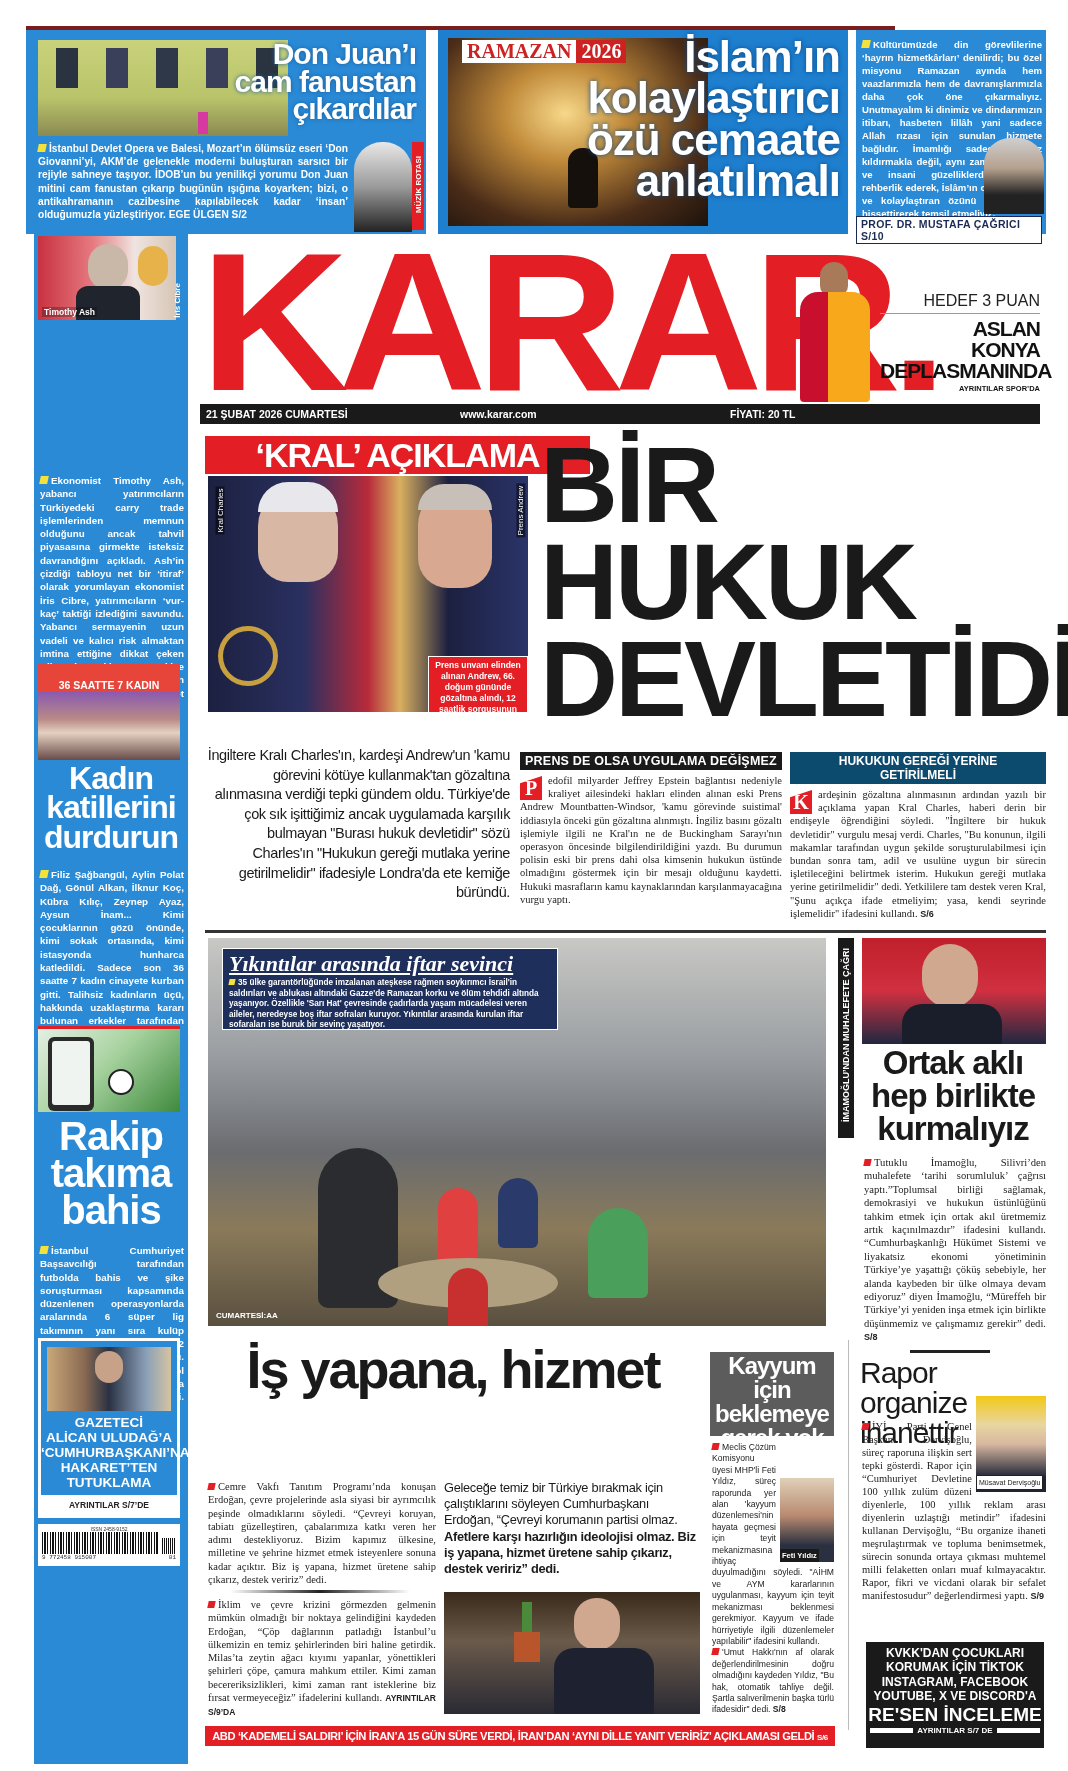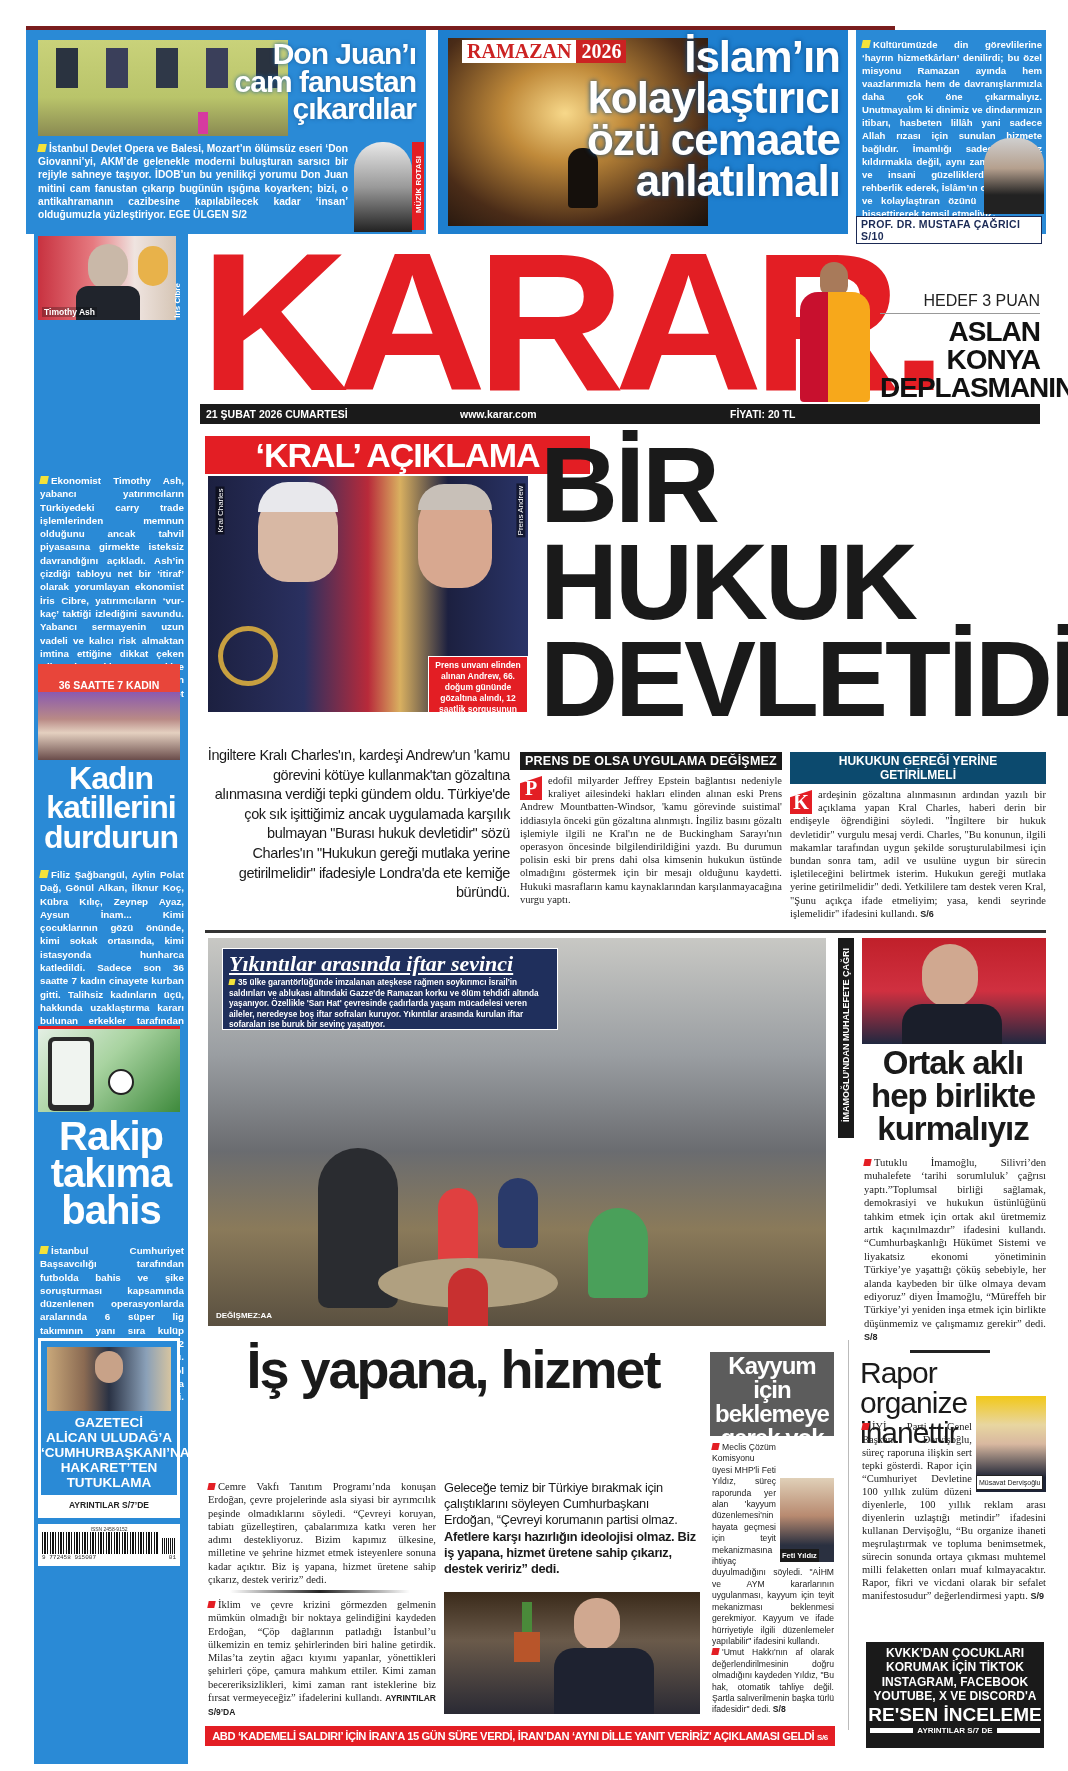--- a/index.html
+++ b/index.html
@@ -139,21 +139,21 @@
 
 <div class="abs" style="left:200px;top:238px;width:720px;height:170px;">
   <span style="font-family:'Liberation Sans',sans-serif;font-weight:bold;font-size:196px;color:#e31e24;letter-spacing:-10px;line-height:170px;display:block;transform:scaleX(1.05);transform-origin:left;">KARAR.</span>
 </div>
 <div class="photo" style="left:790px;top:262px;width:90px;height:160px;">
   <div style="position:absolute;left:30px;top:0;width:28px;height:34px;background:#a87a5a;border-radius:14px 14px 10px 10px"></div>
   <div style="position:absolute;left:10px;top:30px;width:70px;height:110px;background:linear-gradient(90deg,#c8102e 0%,#c8102e 40%,#f7a81b 40%,#f7a81b 100%);border-radius:18px 18px 4px 4px"></div>
 </div>
 <div class="abs" style="left:880px;top:292px;width:160px;text-align:right;">
   <div style="font-size:16px;color:#222;border-bottom:1px solid #999;padding-bottom:3px;">HEDEF 3 PUAN</div>
-  <div class="hl" style="font-size:28px;margin-top:4px;line-height:1;">
+  <div class="hl" style="font-size:21px;margin-top:4px;line-height:1;">
     <div>ASLAN</div>
     <div>KONYA</div>
     <div>DEPLASMANINDA</div>
   </div>
   <div style="font-size:7.5px;font-weight:bold;margin-top:3px;">AYRINTILAR SPOR’DA</div>
 </div>
 <div class="abs" style="left:200px;top:404px;width:840px;height:20px;background:#1a1a1a;color:#fff;font-size:10.5px;font-weight:bold;display:flex;align-items:center;">
   <span style="position:absolute;left:6px;">21 ŞUBAT 2026 CUMARTESİ</span>
   <span style="position:absolute;left:260px;">www.karar.com</span>
   <span style="position:absolute;left:530px;">FİYATI: 20 TL</span>
@@ -194,21 +194,21 @@
 </div>
 <div class="abs" style="left:205px;top:930px;width:841px;height:3px;background:#333;"></div>
 
 <div class="photo" style="left:208px;top:938px;width:618px;height:388px;background:linear-gradient(180deg,#c8c8c4 0%,#9a9ea2 30%,#6a6c70 55%,#8a7a5a 75%,#5a5040 100%);">
   <div style="position:absolute;left:110px;top:210px;width:80px;height:160px;background:#2a2c30;border-radius:40px 40px 10px 10px;"></div>
   <div style="position:absolute;left:230px;top:250px;width:40px;height:80px;background:#e04040;border-radius:20px 20px 6px 6px;"></div>
   <div style="position:absolute;left:290px;top:240px;width:40px;height:70px;background:#2a3a6a;border-radius:20px 20px 6px 6px;"></div>
   <div style="position:absolute;left:380px;top:270px;width:60px;height:90px;background:#4aa05a;border-radius:30px 30px 6px 6px;"></div>
   <div style="position:absolute;left:170px;top:320px;width:180px;height:50px;background:#b0a080;border-radius:50%;"></div>
   <div style="position:absolute;left:240px;top:330px;width:40px;height:60px;background:#c83030;border-radius:20px 20px 0 0;"></div>
-  <span style="position:absolute;left:8px;bottom:6px;color:#fff;font-size:8px;font-weight:bold;">DEĞİŞMEZ:AA</span>
+  <span style="position:absolute;left:8px;bottom:6px;color:#fff;font-size:8px;font-weight:bold;">CUMARTESİ:AA</span>
 </div>
 <div class="abs" style="left:222px;top:948px;width:336px;height:82px;background:#1f2f5c;border:1px solid #fff;padding:3px 6px;">
   <div style="font-family:'Liberation Serif',serif;font-style:italic;font-weight:bold;font-size:22px;color:#fff;text-decoration:underline;line-height:24px;">Yıkıntılar arasında iftar sevinci</div>
   <div style="color:#fff;font-size:8.2px;line-height:10.6px;font-weight:bold;margin-top:2px;"><span class="bullet" style="width:6px;height:6px"></span><span>35 ülke garantörlüğünde imzalanan ateşkese rağmen soykırımcı İsrail'in saldırıları ve ablukası altındaki Gazze'de Ramazan korku ve ölüm tehdidi altında yaşanıyor. Özellikle 'Sarı Hat' çevresinde çadırlarda yaşam mücadelesi veren aileler, neredeyse boş iftar sofraları kuruyor.  Yıkıntılar arasında kurulan iftar sofaraları ise buruk bir sevinç yaşatıyor.</span></div>
 </div>
 
 <div class="abs" style="left:838px;top:938px;width:16px;height:200px;background:#1a1a1a;">
   <span style="position:absolute;left:-92px;top:92px;width:200px;transform:rotate(-90deg);color:#fff;font-size:9px;font-weight:bold;text-align:center;">İMAMOĞLU’NDAN MUHALEFETE ÇAĞRI</span>
 </div>
 <div class="photo" style="left:862px;top:938px;width:184px;height:106px;background:linear-gradient(180deg,#c0202a 0%,#d03040 50%,#202840 100%);">

